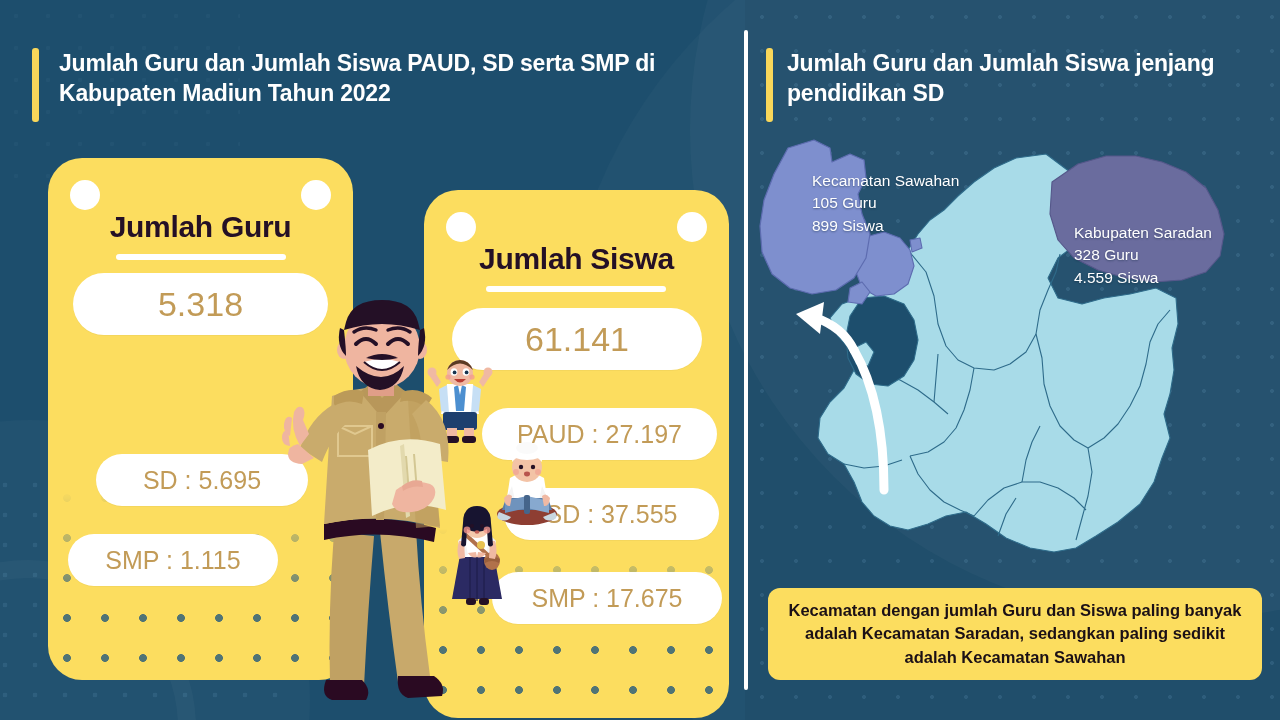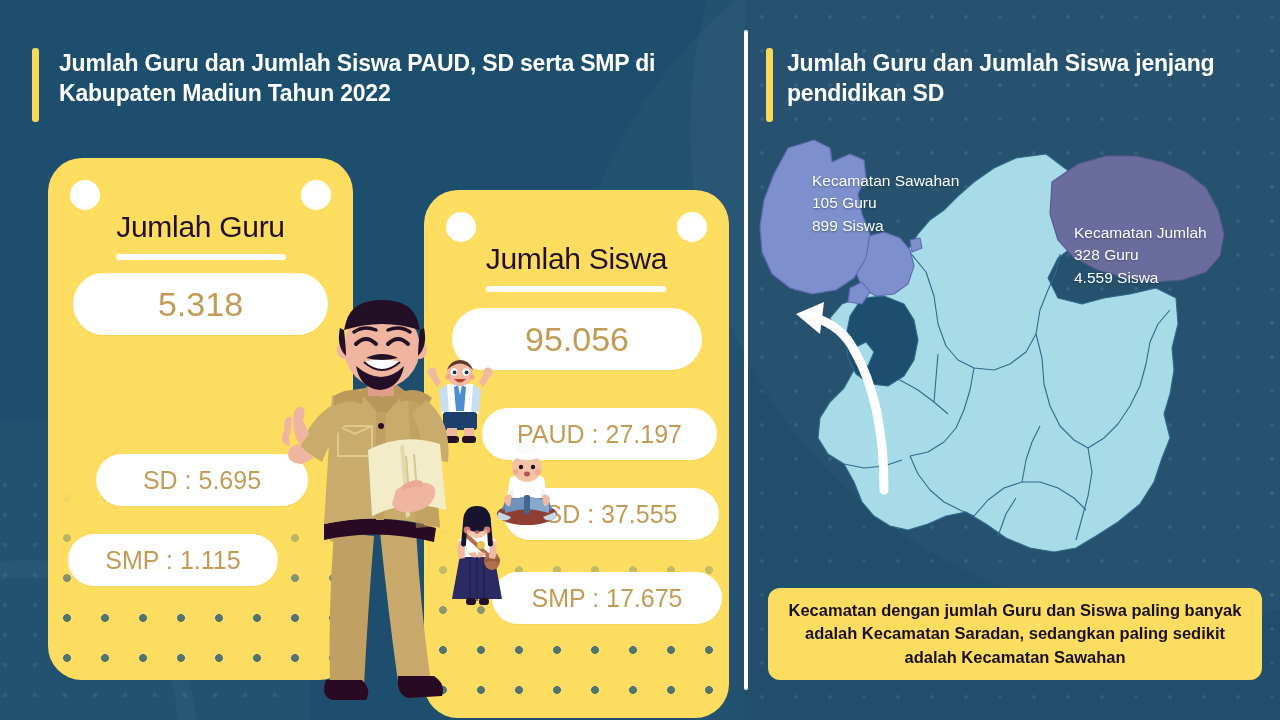--- a/index.html
+++ b/index.html
@@ -84,21 +84,21 @@
   #card-siswa{left:424px;top:152px;width:305px;height:528px;margin-top:38px;}
 
   .card-hole{
     position:absolute;width:30px;height:30px;border-radius:50%;background:#ffffff;
   }
   .hole-l{left:22px;top:22px;}
   .hole-r{right:22px;top:22px;}
 
   .card-head{
     position:absolute;left:0;right:0;top:52px;text-align:center;
-    color:#241026;font-size:30px;font-weight:normal;letter-spacing:-0.3px;
+    color:#241026;font-size:30px;font-weight:bold;letter-spacing:-0.3px;
   }
   .card-rule{
     position:absolute;height:6px;background:#ffffff;border-radius:3px;
   }
   #rule-guru{left:68px;top:96px;width:170px;}
   #rule-siswa{left:62px;top:96px;width:180px;}
 
   .pill{
     position:absolute;background:#ffffff;border-radius:40px;
     display:flex;align-items:center;justify-content:center;
@@ -185,21 +185,21 @@
     <div class="pill pill-row" id="guru-smp">SMP : 1.115</div>
   </div>
 
   <div class="card" id="card-siswa">
     <div class="card-dots"></div>
     <div class="card-hole hole-l"></div>
     <div class="card-hole hole-r"></div>
     <div class="card-head">Jumlah Siswa</div>
     <div class="card-rule" id="rule-siswa"></div>
 
-    <div class="pill pill-big" id="siswa-total">95.056</div>
+    <div class="pill pill-big" id="siswa-total">61.141</div>
     <div class="pill pill-row" id="siswa-paud">PAUD : 27.197</div>
     <div class="pill pill-row" id="siswa-sd">SD : 37.555</div>
     <div class="pill pill-row" id="siswa-smp">SMP : 17.675</div>
   </div>
 
   <svg class="illus" id="kid-boy" viewBox="0 0 70 88">
     <g>
       <path d="M16 24 L10 14 L4 17 L12 29 Z" fill="#f0b9a3"></path>
       <circle cx="7" cy="14" r="4.5" fill="#f0b9a3"></circle>
       <path d="M54 24 L60 14 L66 17 L58 29 Z" fill="#f0b9a3"></path>
@@ -398,20 +398,20 @@
     </g>
   </svg>
 
   <div class="map-label" id="label-sawahan">
     <div>Kecamatan Sawahan</div>
     <div>105 Guru</div>
     <div>899 Siswa</div>
   </div>
 
   <div class="map-label" id="label-saradan">
-    <div>Kecamatan Jumlah</div>
+    <div>Kabupaten Saradan</div>
     <div>328 Guru</div>
     <div>4.559 Siswa</div>
   </div>
 
   <div id="caption">Kecamatan dengan jumlah Guru dan Siswa paling banyak adalah Kecamatan Saradan, sedangkan paling sedikit adalah Kecamatan Sawahan</div>
 
 </div>
 
 </body></html>

